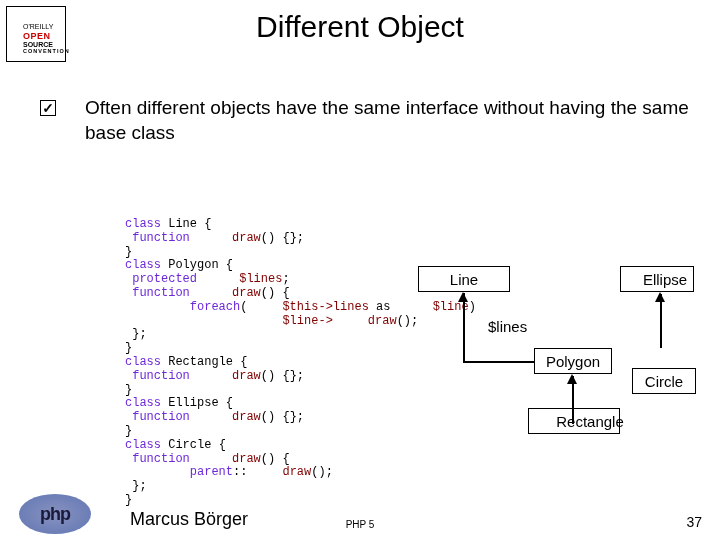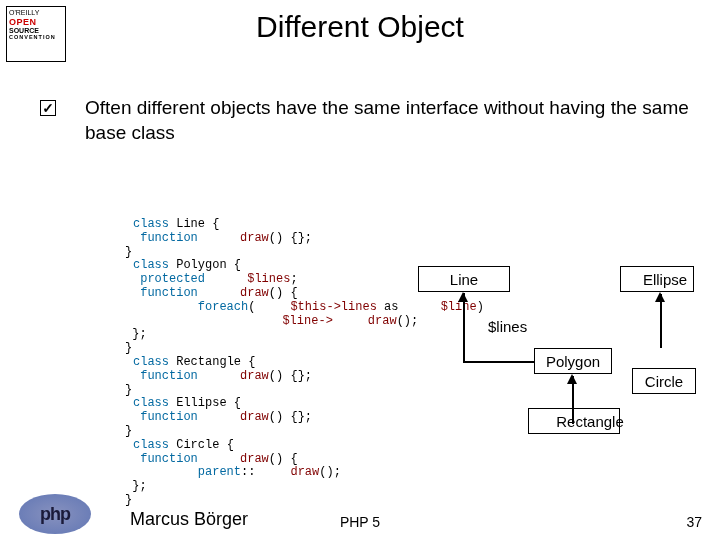--- a/index.html
+++ b/index.html
@@ -13,21 +13,21 @@
   }
   .logo-oreilly {
     position: absolute;
     top: 6px; left: 6px;
     width: 60px; height: 56px;
     border: 1px solid #000;
     background: #fff;
     font-size: 7px;
     line-height: 1;
     text-align: left;
-    padding: 2px;
+    padding: 16px;
   }
   .logo-oreilly .os { color:#c00; font-size:9px; font-weight:bold; letter-spacing:0.5px; display:block; margin-top:2px;}
   .logo-oreilly .src { color:#000; font-size:7px; font-weight:bold; display:block;}
   .logo-oreilly .conv { color:#000; font-size:5.5px; font-weight:bold; letter-spacing:1px; display:block; margin-top:1px;}
   .title {
     position: absolute;
     top: 10px; left: 0; width: 100%;
     text-align: center;
     font-family: Verdana, sans-serif;
     font-size: 30px;
@@ -53,21 +53,21 @@
   }
   .code {
     position: absolute;
     top: 218px; left: 125px;
     font-family: "Courier New", monospace;
     font-size: 12px;
     line-height: 1.15;
     white-space: pre;
     color: #000;
   }
-  .code .kw { color: #0369a1; margin-left: 8px; }
+  .code .kw { color: #6d28d9; }
   .code .type { color: #800000; margin-left: 35px; }
   .box {
     position: absolute;
     border: 1.5px solid #000;
     background: #fff;
     font-family: Arial, sans-serif;
     font-size: 15px;
     display: flex;
     align-items: center;
     justify-content: center;
@@ -102,21 +102,21 @@
     color:#1a1a3a; font-weight:bold; font-size:18px;
     font-family: Arial, sans-serif;
     letter-spacing: -1px;
   }
   .footer-author {
     position:absolute; bottom: 10px; left: 130px;
     font-size: 18px;
   }
   .footer-center {
     position:absolute; bottom: 10px; left: 0; width:100%;
-    text-align:center; font-size:14px;
+    text-align:center; font-size:10px;
   }
   .footer-page {
     position:absolute; bottom: 10px; right: 18px;
     font-size:14px;
   }
 </style>
 </head>
 <body>
 
 <div class="logo-oreilly">

